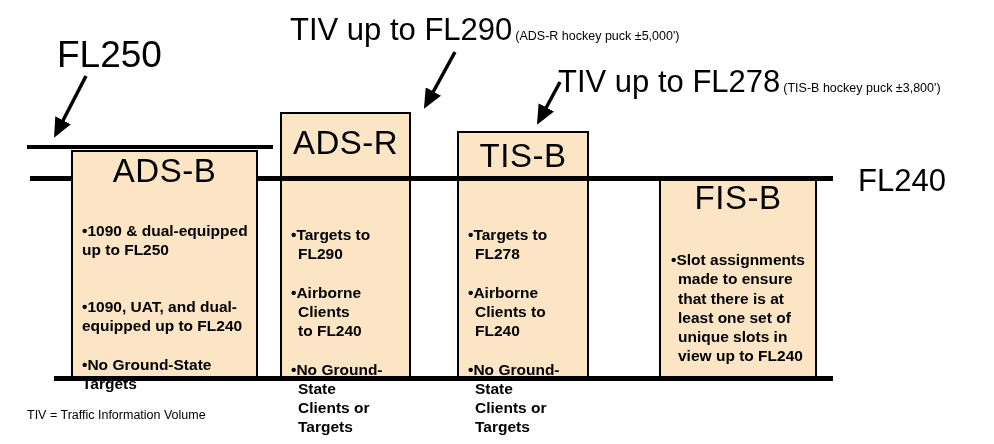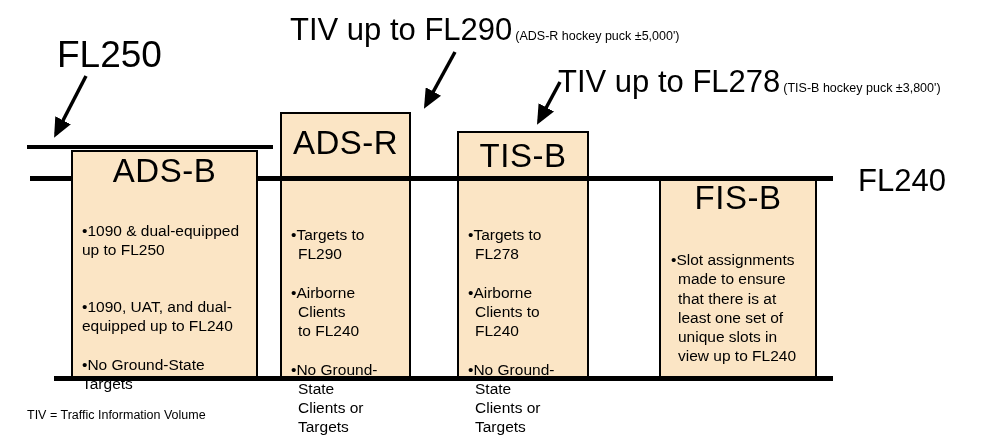--- a/index.html
+++ b/index.html
@@ -23,20 +23,21 @@
     font-size: 33px;
     line-height: 1.05;
     letter-spacing: 0.5px;
   }
   .box .bullets {
     position: absolute;
     left: 9px; right: 4px;
     font-size: 15.5px;
     line-height: 1.24;
     white-space: pre-line;
+    font-weight: bold;
   }
   .hang .bullet { padding-left: 7px; text-indent: -7px; }
   .box-adsb { left: 71px;  top: 150px; width: 187px; height: 228px; z-index: 3; }
   .box-adsr { left: 280px; top: 112px; width: 131px; height: 266px; z-index: 1; }
   .box-tisb { left: 457px; top: 131px; width: 132px; height: 247px; z-index: 1; }
   .box-fisb { left: 659px; top: 179px; width: 158px; height: 199px; z-index: 1; }
   .box-adsb .title { padding-top: 2px; }
   .box-adsr .title { padding-top: 12px; }
   .box-tisb .title { padding-top: 6px; }
   .box-fisb .title { }

